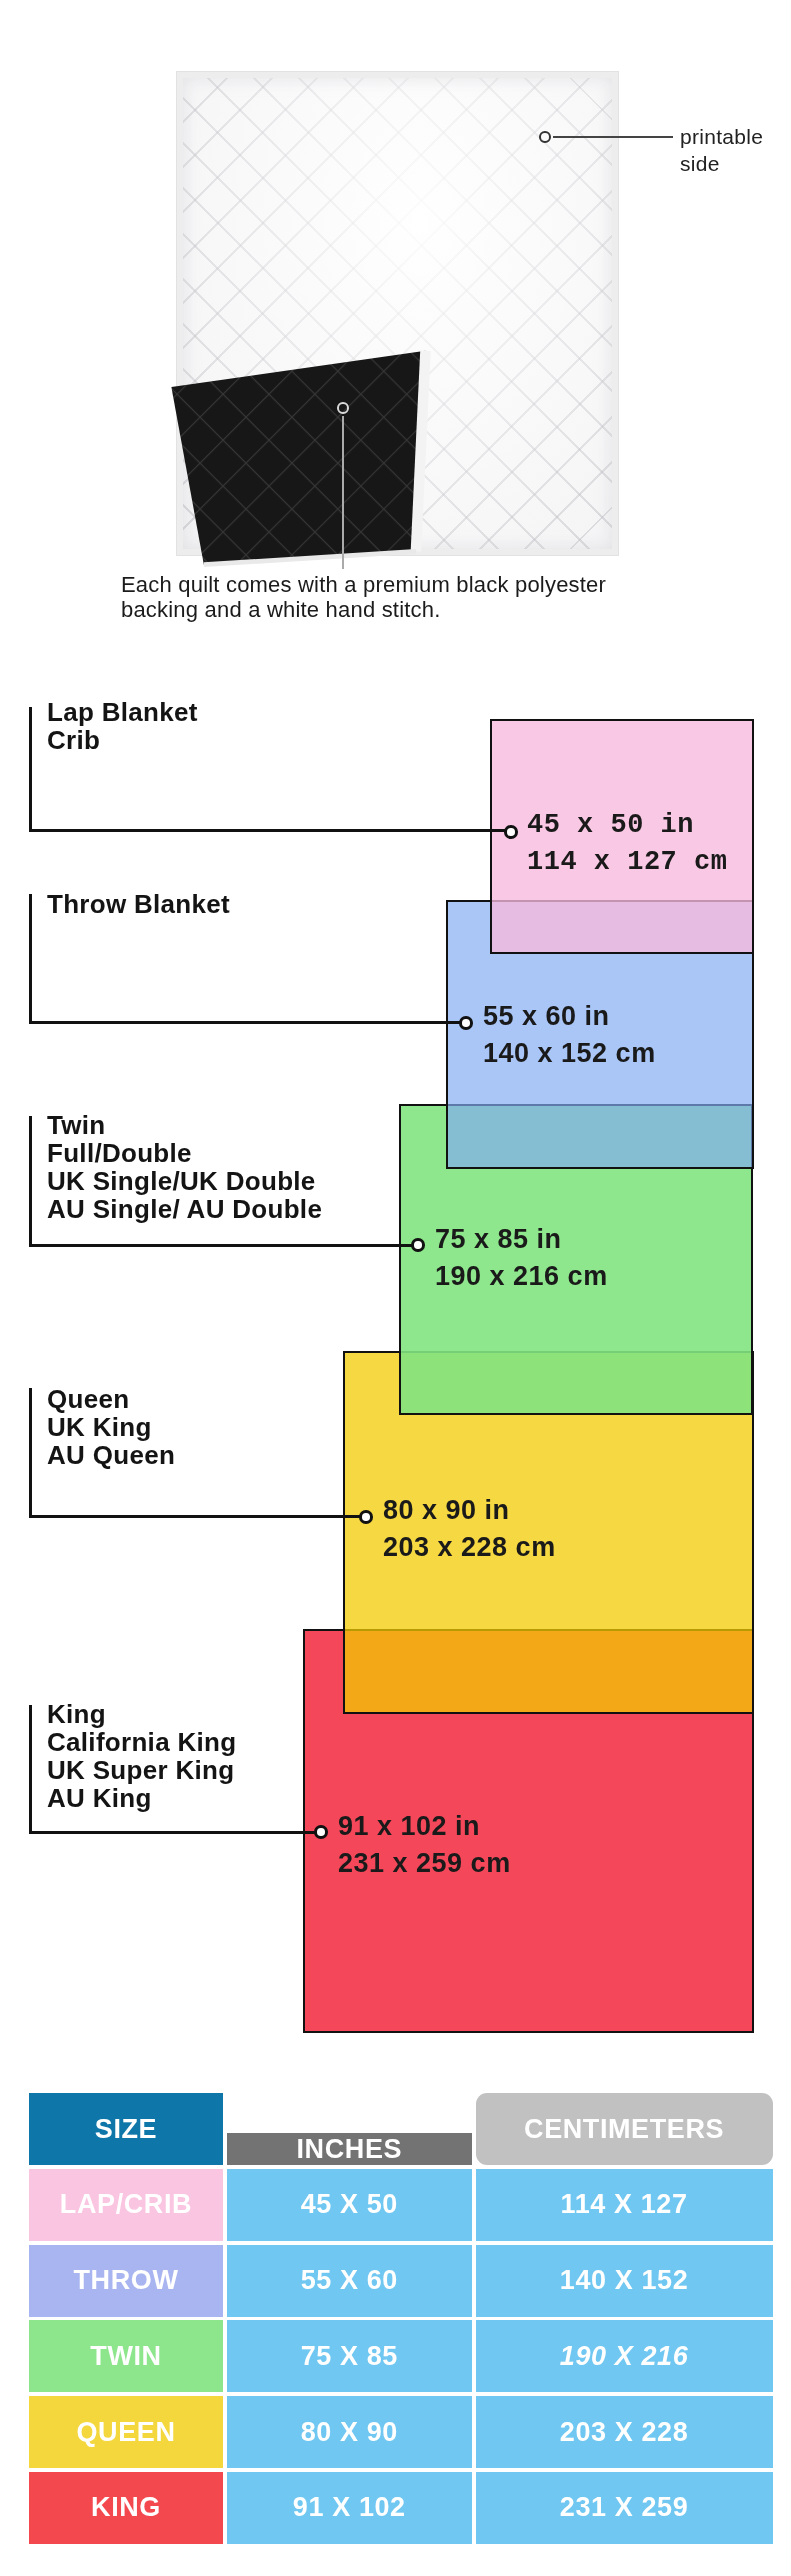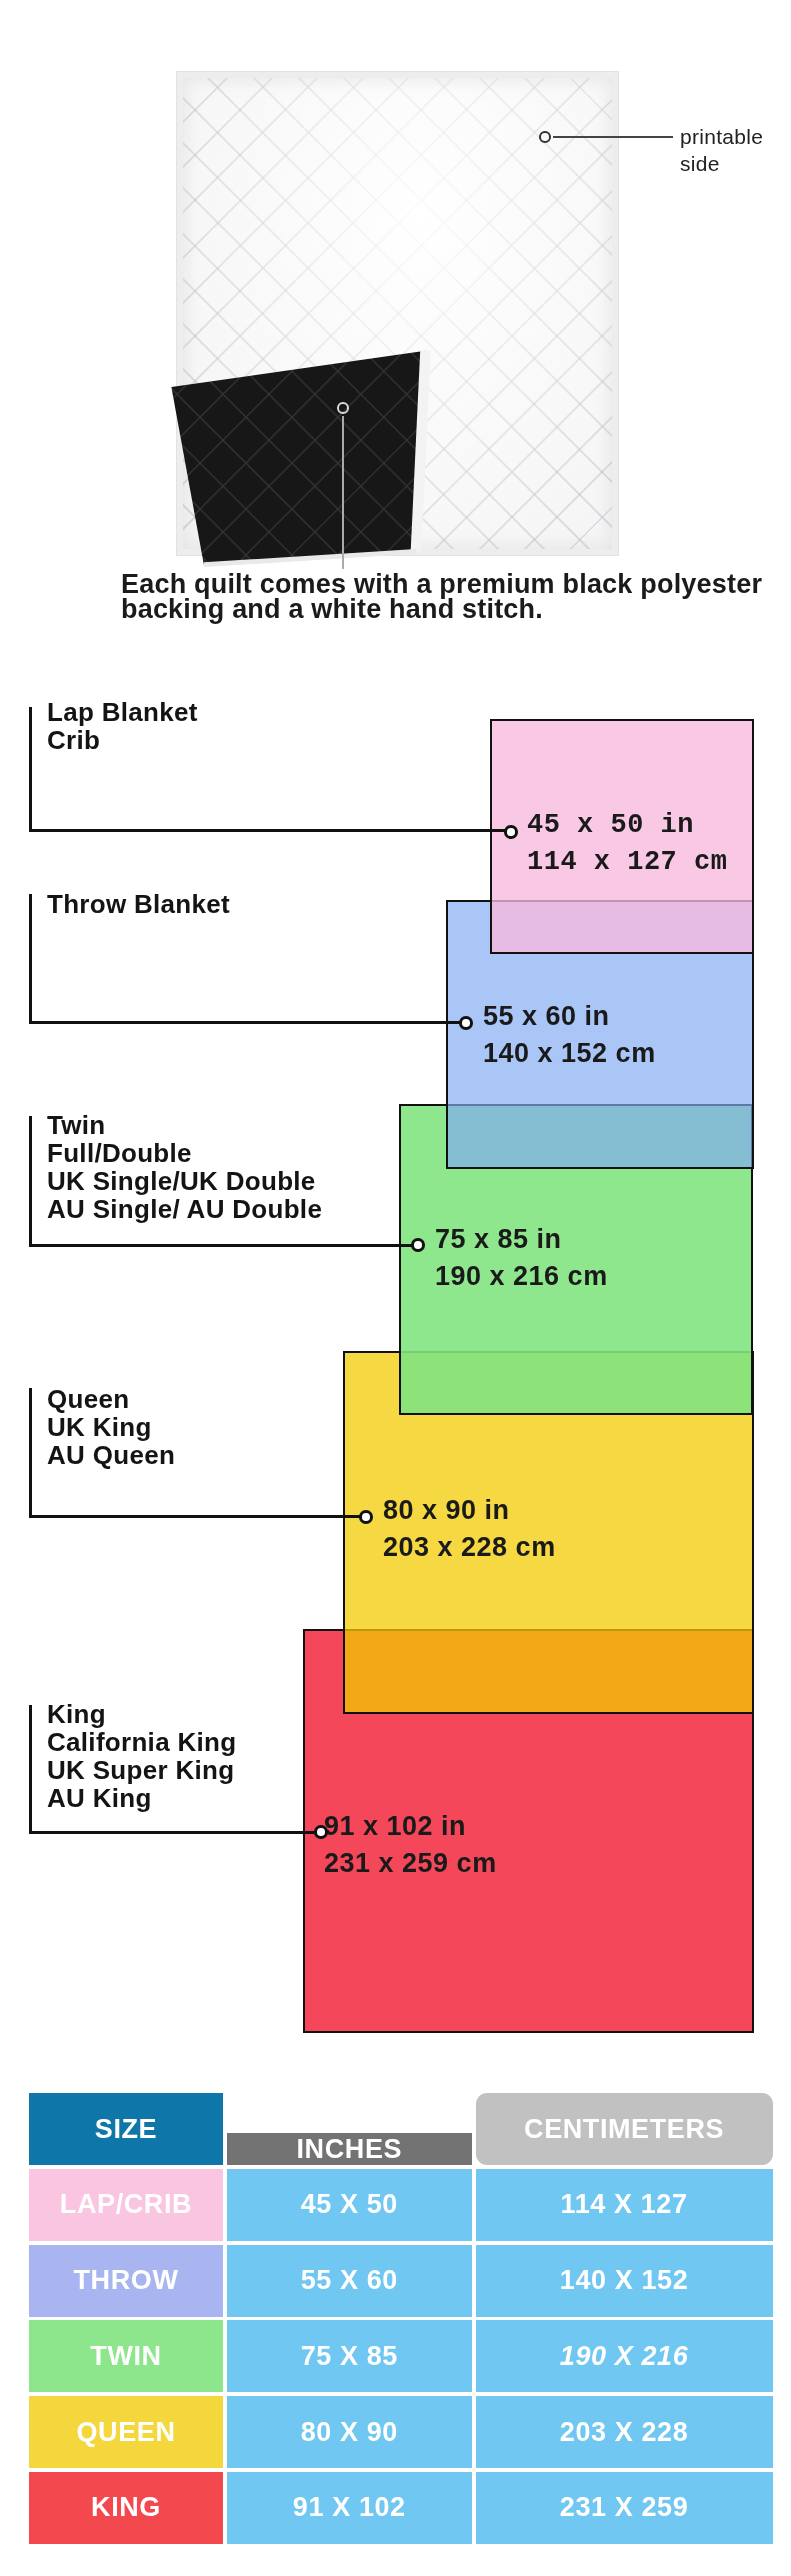--- a/index.html
+++ b/index.html
@@ -16,21 +16,21 @@
       repeating-linear-gradient(135deg, transparent 0 30px, rgba(148,148,156,.42) 30px 32px);
     border:6.7px solid #ededed;
     box-shadow:0 0 0 1px #e2e2e2, inset 0 0 17px rgba(190,190,196,.35);}
   .quilt-fold{position:absolute;overflow:visible;}
 
   .ring{position:absolute;width:7.6px;height:7.6px;border-radius:50%;background:transparent;}
   .ring-dark{border:2.4px solid #333;}
   .ring-light{border:2.4px solid #d8d8d8;}
   .thinline{position:absolute;}
   .note-text{position:absolute;font-size:21px;line-height:27px;color:#222;letter-spacing:0.3px;}
-  .caption{position:absolute;font-size:27px;line-height:25px;color:#1b1b1b;letter-spacing:0.2px;white-space:nowrap;font-weight:bold;}
+  .caption{position:absolute;font-size:22px;line-height:25px;color:#1b1b1b;letter-spacing:0.2px;white-space:nowrap;}
 
   
   .srect{position:absolute;box-sizing:border-box;border:2.9px solid #111;}
   .dim{position:absolute;z-index:100;font-weight:bold;font-size:27px;line-height:37px;
        color:#1a1a1a;letter-spacing:0.5px;white-space:nowrap;}
   .gl{position:absolute;left:47px;font-weight:bold;font-size:26px;line-height:28px;
       color:#141414;letter-spacing:0.3px;white-space:nowrap;z-index:100;}
   .lv{position:absolute;width:2.9px;background:#111;z-index:95;}
   .lh{position:absolute;height:2.9px;background:#111;z-index:95;}
   .marker{position:absolute;width:7.6px;height:7.6px;border:3.3px solid #111;border-radius:50%;
@@ -91,21 +91,21 @@
     <div>140 x 152 cm</div>
   </div>
   <div class="dim" style="left:435px;top:1221px;">
     <div>75 x 85 in</div>
     <div>190 x 216 cm</div>
   </div>
   <div class="dim" style="left:383px;top:1492px;">
     <div>80 x 90 in</div>
     <div>203 x 228 cm</div>
   </div>
-  <div class="dim" style="left:324px;top:1808px;">
+  <div class="dim" style="left:338px;top:1808px;">
     <div>91 x 102 in</div>
     <div>231 x 259 cm</div>
   </div>
 
   <div class="marker" style="left:504px;top:825px;"></div>
   <div class="marker" style="left:459px;top:1016px;"></div>
   <div class="marker" style="left:411px;top:1238px;"></div>
   <div class="marker" style="left:359px;top:1510px;"></div>
   <div class="marker" style="left:314px;top:1825px;"></div>
 

